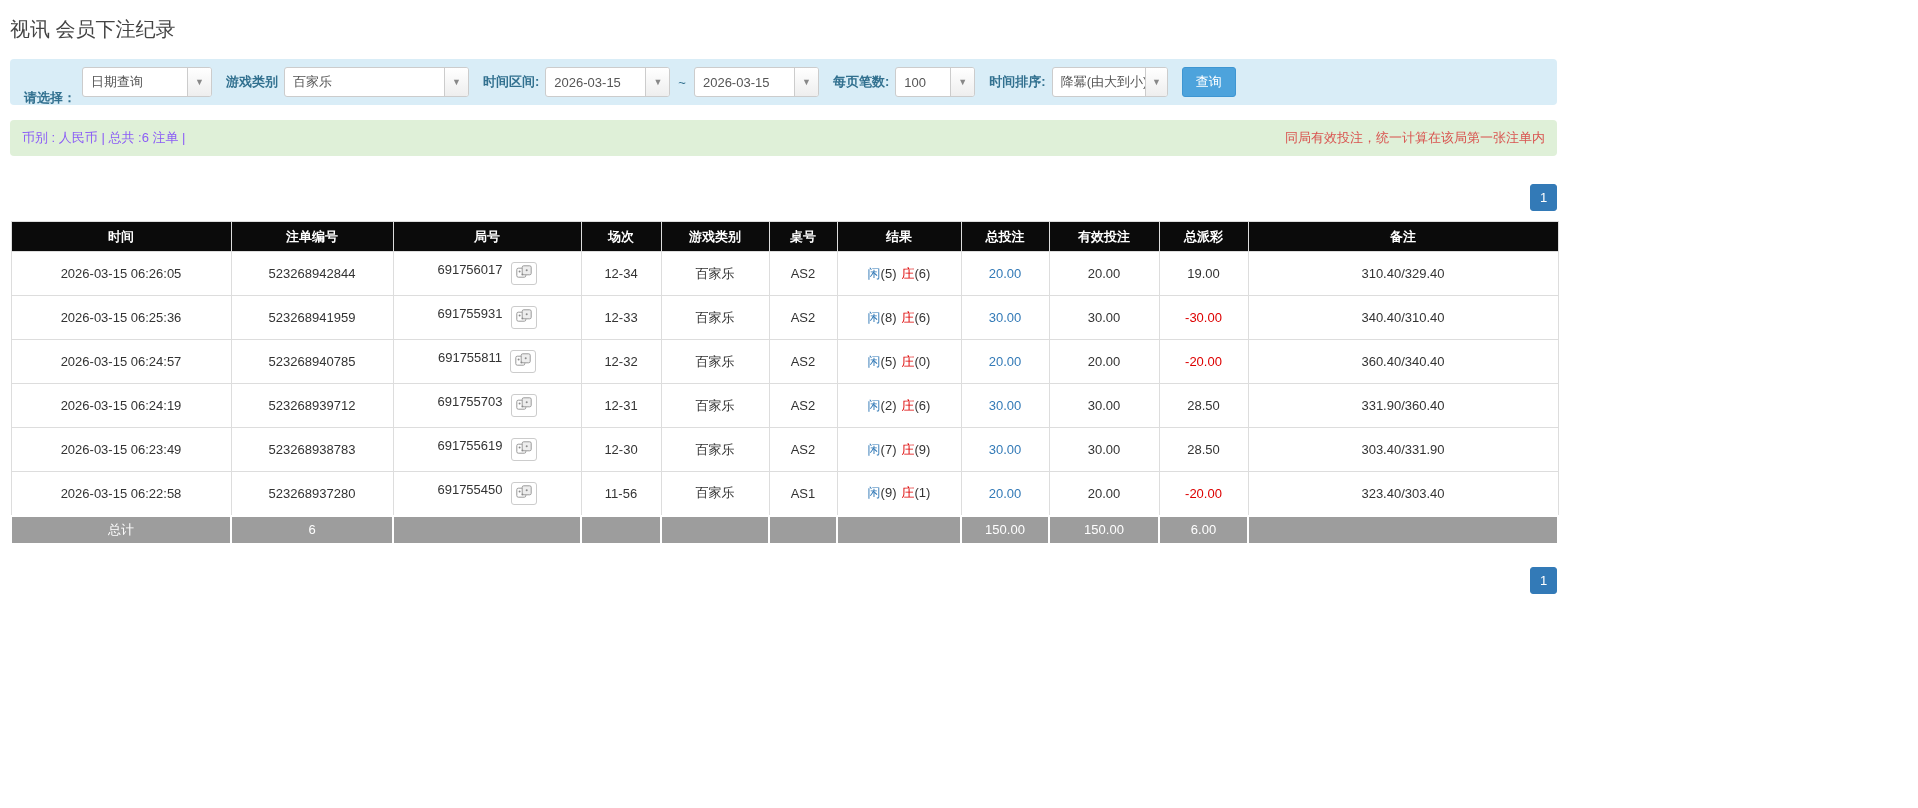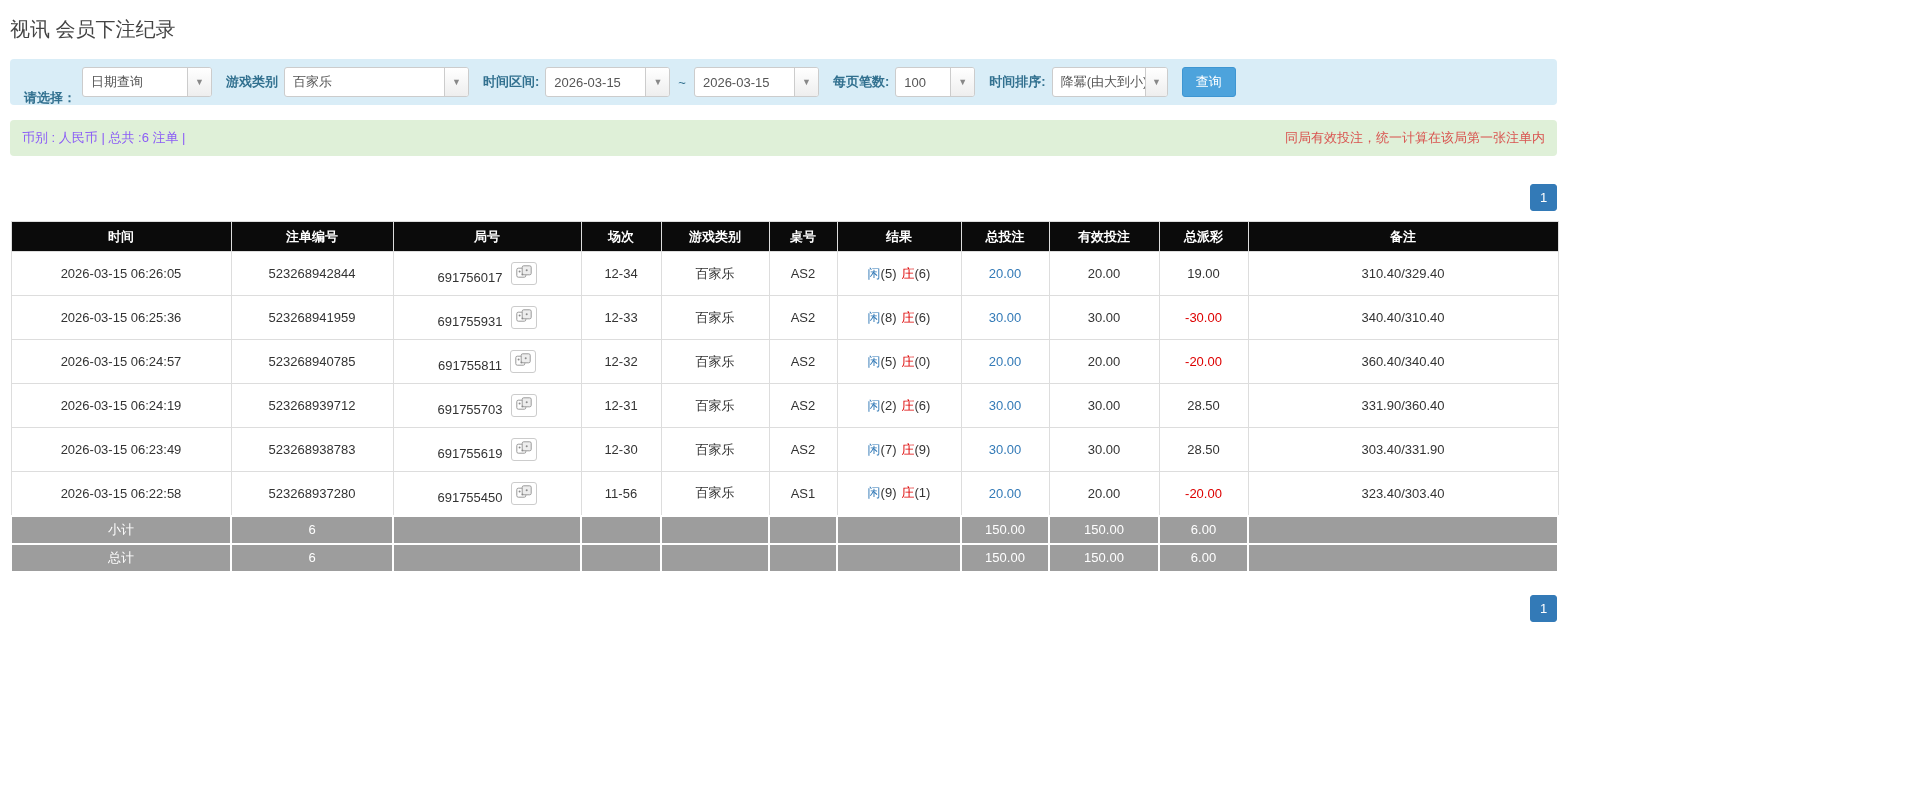--- a/index.html
+++ b/index.html
@@ -130,21 +130,21 @@
     padding: 0 4px;
   }
   table.records tbody td {
     background: #fff;
     border: 1px solid #ddd;
     height: 44px;
     text-align: center;
     padding: 0 4px;
     color: #333;
   }
-  .round-cell-inner { display: inline-flex; align-items: flex-end; gap: 8px; justify-content: center; }
+  .round-cell-inner { display: inline-flex; align-items: flex-start; gap: 8px; justify-content: center; }
   .icon-btn {
     display: inline-flex;
     align-items: center;
     justify-content: center;
     width: 26px;
     height: 23px;
     background: #fff;
     border: 1px solid #ccc;
     border-radius: 3px;
     cursor: pointer;
@@ -442,45 +442,32 @@
     <td>
       <a class="bet-link">20.00</a>
     </td>
     <td>20.00</td>
     <td class="payout-cell neg">-20.00</td>
     <td>323.40/303.40</td>
   </tr>
 </tbody>
     <tbody>
       <tr class="foot">
-        <td>小计</td>
+        <td>总计</td>
         <td>6</td>
         <td></td>
         <td></td>
         <td></td>
         <td></td>
         <td></td>
         <td>150.00</td>
         <td>150.00</td>
         <td>6.00</td>
         <td></td>
       </tr>
-      <tr class="foot">
-        <td>总计</td>
-        <td>6</td>
-        <td></td>
-        <td></td>
-        <td></td>
-        <td></td>
-        <td></td>
-        <td>150.00</td>
-        <td>150.00</td>
-        <td>6.00</td>
-        <td></td>
-      </tr>
     </tbody>
   </table>
 
   <div class="pager bottom">
     <a class="page-btn">1</a>
   </div>
 
 </div>
 
 </body></html>

